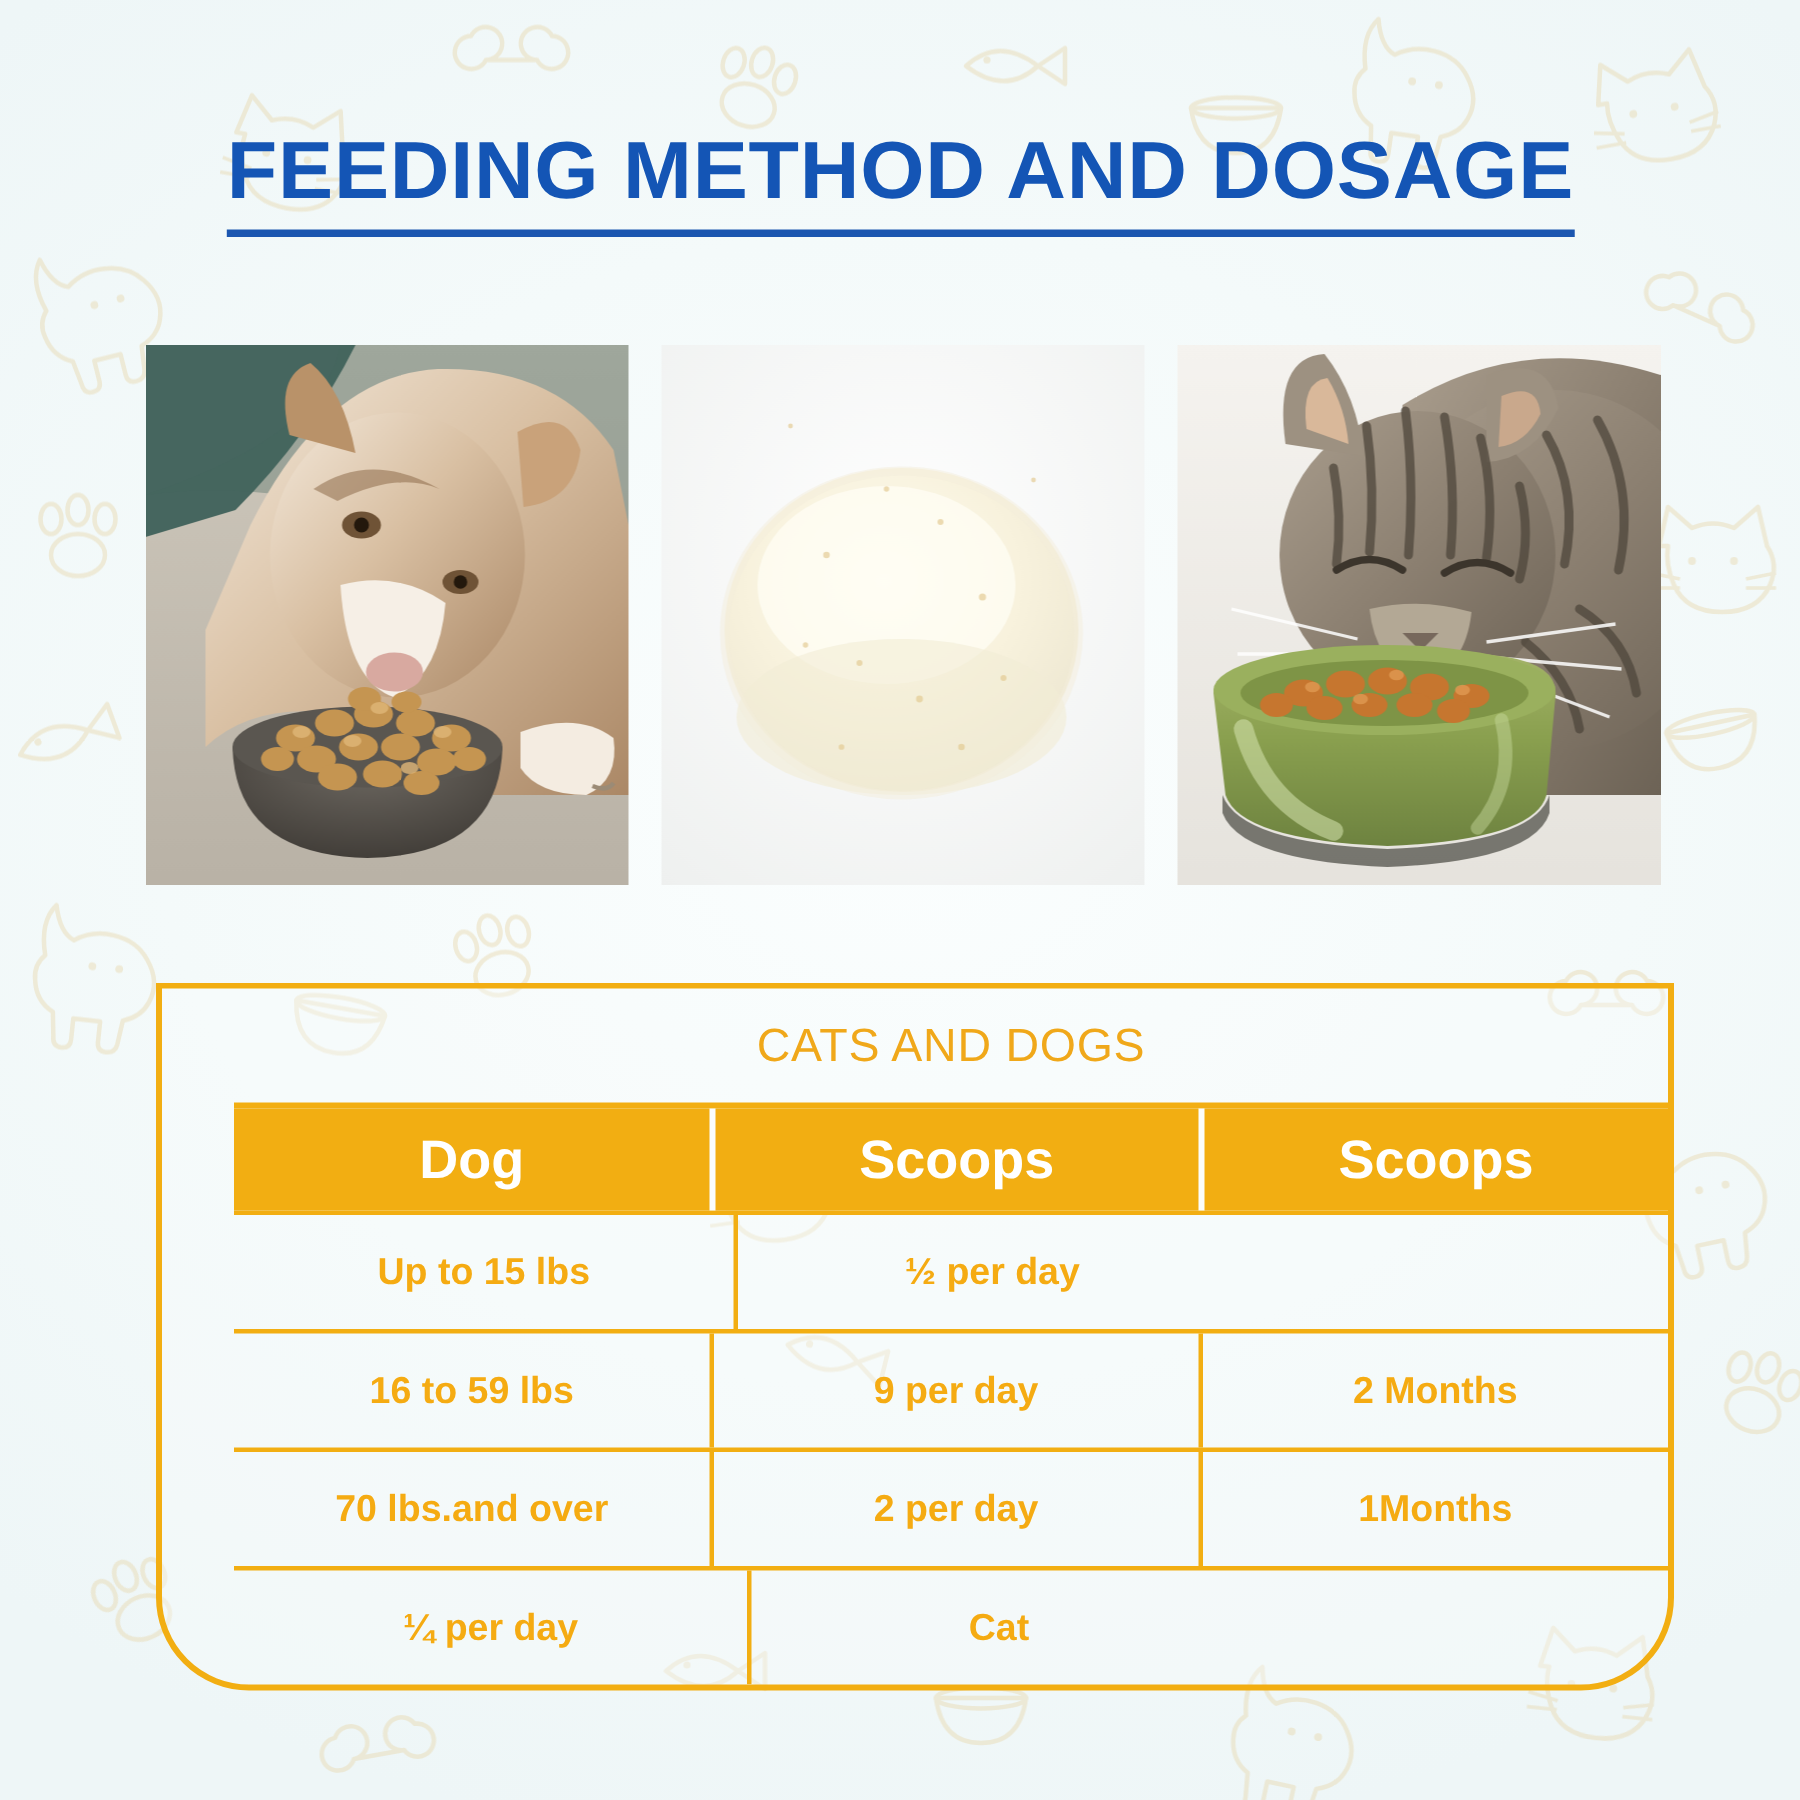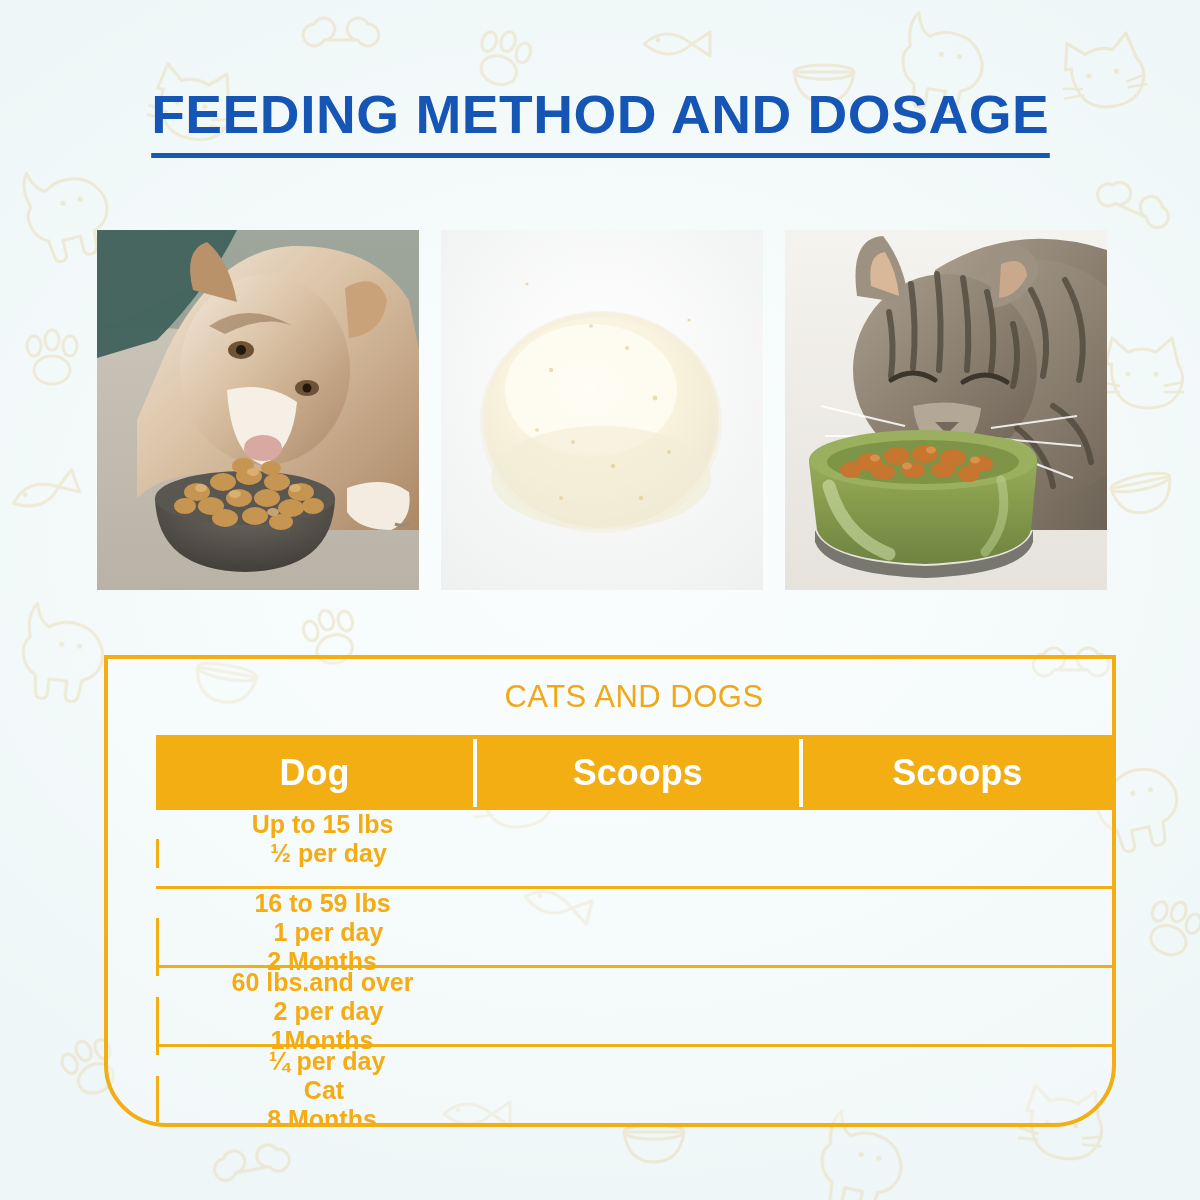--- a/index.html
+++ b/index.html
@@ -109,21 +109,20 @@
     font-size: 36px;
     font-weight: bold;
     box-sizing: border-box;
   }
   .head-row .hcell + .hcell { border-left: 4px solid #fbfdfd; }
 
   .data-row {
     display: flex;
     height: 76px;
     border-top: 3px solid #f2ae12;
-    flex-direction: column;
   }
   .data-row:first-of-type { border-top: none; }
   .data-row .dcell {
     display: flex;
     align-items: center;
     justify-content: center;
     font-size: 25px;
     font-weight: bold;
     color: #f5ab12;
     box-sizing: border-box;
@@ -420,30 +419,29 @@
       <div class="hcell col-3">Scoops</div>
     </div>
 
     <div class="data-row">
       <div class="dcell col-1">Up to 15 lbs</div>
       <div class="dcell col-2">½ per day</div>
     </div>
 
     <div class="data-row">
       <div class="dcell col-1">16 to 59 lbs</div>
-      <div class="dcell col-2">1 per day</div>
+      <div class="dcell col-2">9 per day</div>
       <div class="dcell col-3">2 Months</div>
     </div>
 
     <div class="data-row">
-      <div class="dcell col-1">60 lbs.and over</div>
+      <div class="dcell col-1">70 lbs.and over</div>
       <div class="dcell col-2">2 per day</div>
       <div class="dcell col-3">1Months</div>
     </div>
 
     <div class="data-row">
       <div class="dcell col-2">¼ per day</div>
       <div class="dcell col-1">Cat</div>
-      <div class="dcell col-3">8 Months</div>
     </div>
   </div>
 
 </div>
 
 </body></html>

